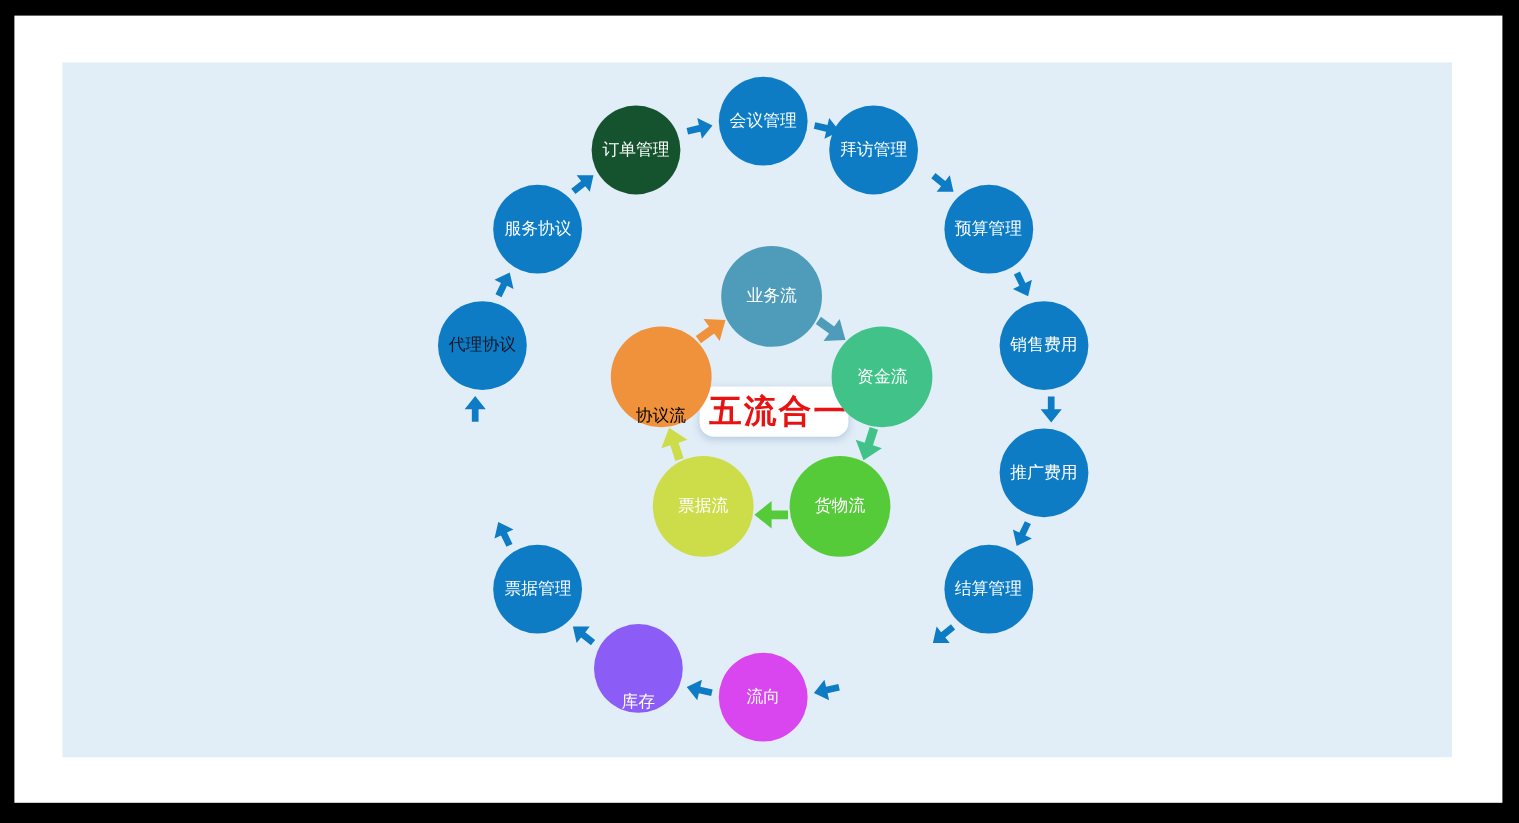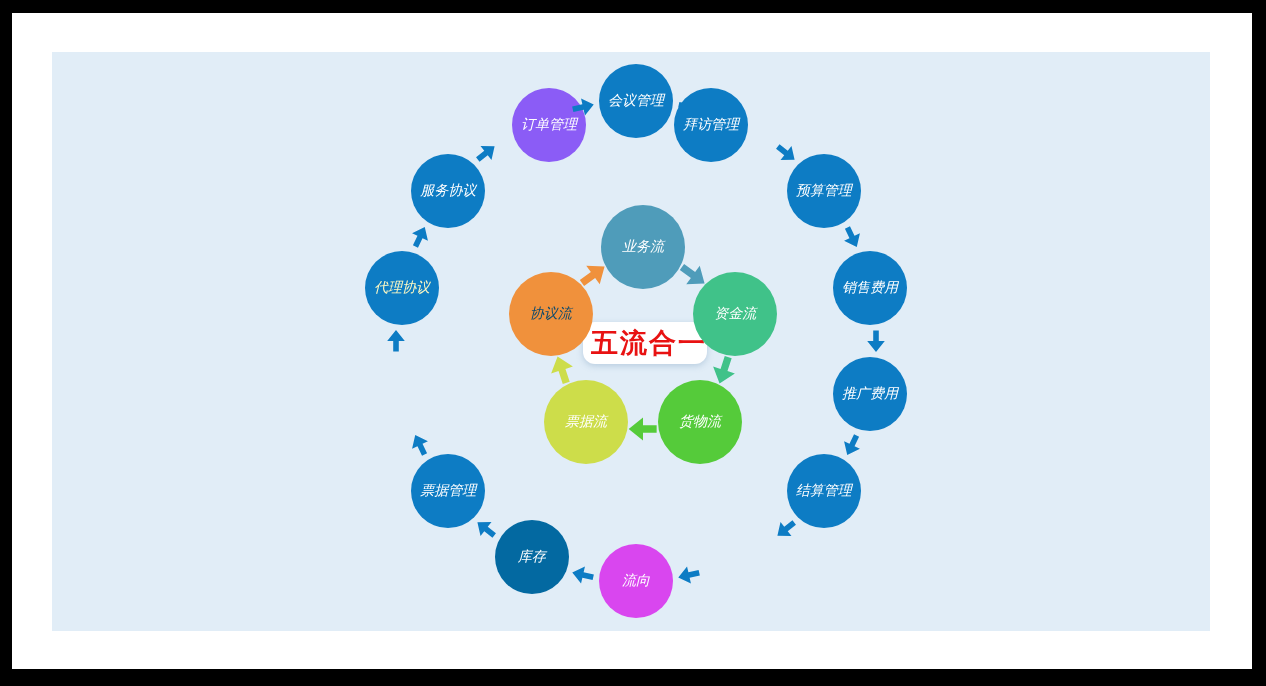--- a/index.html
+++ b/index.html
@@ -2,21 +2,21 @@
 <html><head>
 <meta charset="utf-8">
 <style>
   html,body{margin:0;padding:0;background:#000;}
   .stage{position:relative;width:1266px;height:686px;background:#000;overflow:hidden;
          font-family:"Liberation Sans","DejaVu Sans",sans-serif;}
   .page{position:absolute;left:12px;top:13px;width:1240px;height:656px;background:#fff;}
   .panel{position:absolute;left:40px;top:39px;width:1158px;height:579px;}
   .node{position:absolute;transform:translate(-50%,-50%);border-radius:50%;
         display:flex;align-items:center;justify-content:center;
-        color:#fff;white-space:nowrap;text-align:center;font-style:italic;}
+        color:#fff;white-space:nowrap;text-align:center;}
   .node.outer{width:74px;height:74px;font-size:14px;}
   .node.inner{width:84px;height:84px;font-size:14px;}
   .arrow{position:absolute;line-height:0;}
   .arrow svg{display:block;}
   .center-label{position:absolute;left:593px;top:291px;transform:translate(-50%,-50%);
         width:124px;height:42px;background:#fff;border-radius:12px;
         display:flex;align-items:center;justify-content:flex-end;
         box-shadow:0 2px 6px rgba(110,145,180,.35);}
   .center-label span{font-size:27px;font-weight:bold;letter-spacing:2px;}
 </style>
@@ -30,21 +30,21 @@
         <span style="color: rgb(232, 18, 18);">五流合一</span>
       </div>
     <div class="node outer" style="background: rgb(13, 124, 196); color: rgb(255, 255, 255); left: 584px; top: 49px;">
           <span>会议管理</span>
         </div>
         <div class="arrow" style="left: 637.405px; top: 55.0173px; transform: translate(-50%, -50%) rotate(12.8571deg);">
           <svg width="25" height="20" viewBox="0 0 24 20">
             <path d="M1.5 7.2 L12 7.2 L12 1.2 L23 10 L12 18.8 L12 12.8 L1.5 12.8 Z" fill="#0d7cc4"></path>
           </svg>
         </div>
-        <div class="node outer" style="background: rgb(13, 124, 196); color: rgb(255, 255, 255); left: 659px; top: 72.7675px;">
+        <div class="node outer" style="background: rgb(13, 124, 196); color: rgb(255, 255, 255); left: 676px; top: 72.7675px;">
           <span>拜访管理</span>
         </div>
         <div class="arrow" style="left: 733.638px; top: 101.36px; transform: translate(-50%, -50%) rotate(38.5714deg);">
           <svg width="25" height="20" viewBox="0 0 24 20">
             <path d="M1.5 7.2 L12 7.2 L12 1.2 L23 10 L12 18.8 L12 12.8 L1.5 12.8 Z" fill="#0d7cc4"></path>
           </svg>
         </div>
         <div class="node outer" style="background: rgb(13, 124, 196); color: rgb(255, 255, 255); left: 771.64px; top: 139.362px;">
           <span>预算管理</span>
         </div>
@@ -83,58 +83,58 @@
           </svg>
         </div>
         <div class="node outer" style="background: #d946ef; color: rgb(255, 255, 255); left: 584px; top: 529px;">
           <span>流向</span>
         </div>
         <div class="arrow" style="left: 530.595px; top: 522.983px; transform: translate(-50%, -50%) rotate(192.857deg);">
           <svg width="25" height="20" viewBox="0 0 24 20">
             <path d="M1.5 7.2 L12 7.2 L12 1.2 L23 10 L12 18.8 L12 12.8 L1.5 12.8 Z" fill="#0d7cc4"></path>
           </svg>
         </div>
-        <div class="node outer" style="background: #0369a1; color: rgb(255, 255, 255); left: 479.868px; top: 505.233px;">
+        <div class="node outer" style="background: #8b5cf6; color: rgb(255, 255, 255); left: 479.868px; top: 505.233px; align-items: flex-end;">
           <span>库存</span>
         </div>
         <div class="arrow" style="left: 434.362px; top: 476.64px; transform: translate(-50%, -50%) rotate(218.571deg);">
           <svg width="25" height="20" viewBox="0 0 24 20">
             <path d="M1.5 7.2 L12 7.2 L12 1.2 L23 10 L12 18.8 L12 12.8 L1.5 12.8 Z" fill="#0d7cc4"></path>
           </svg>
         </div>
         <div class="node outer" style="background: rgb(13, 124, 196); color: rgb(255, 255, 255); left: 396.36px; top: 438.638px;">
           <span>票据管理</span>
         </div>
         <div class="arrow" style="left: 367.767px; top: 393.132px; transform: translate(-50%, -50%) rotate(244.286deg);">
           <svg width="25" height="20" viewBox="0 0 24 20">
             <path d="M1.5 7.2 L12 7.2 L12 1.2 L23 10 L12 18.8 L12 12.8 L1.5 12.8 Z" fill="#0d7cc4"></path>
           </svg>
         </div>
         <div class="arrow" style="left: 344px; top: 289px; transform: translate(-50%, -50%) rotate(270deg);">
           <svg width="25" height="20" viewBox="0 0 24 20">
             <path d="M1.5 7.2 L12 7.2 L12 1.2 L23 10 L12 18.8 L12 12.8 L1.5 12.8 Z" fill="#0d7cc4"></path>
           </svg>
         </div>
-        <div class="node outer" style="background: rgb(13, 124, 196); color: #fef9c3; left: 350.017px; top: 235.595px;">
+        <div class="node outer" style="background: rgb(13, 124, 196); color: #0f172a; left: 350.017px; top: 235.595px;">
           <span>代理协议</span>
         </div>
         <div class="arrow" style="left: 367.767px; top: 184.868px; transform: translate(-50%, -50%) rotate(295.714deg);">
           <svg width="25" height="20" viewBox="0 0 24 20">
             <path d="M1.5 7.2 L12 7.2 L12 1.2 L23 10 L12 18.8 L12 12.8 L1.5 12.8 Z" fill="#0d7cc4"></path>
           </svg>
         </div>
         <div class="node outer" style="background: rgb(13, 124, 196); color: rgb(255, 255, 255); left: 396.36px; top: 139.362px;">
           <span>服务协议</span>
         </div>
         <div class="arrow" style="left: 434.362px; top: 101.36px; transform: translate(-50%, -50%) rotate(321.429deg);">
           <svg width="25" height="20" viewBox="0 0 24 20">
             <path d="M1.5 7.2 L12 7.2 L12 1.2 L23 10 L12 18.8 L12 12.8 L1.5 12.8 Z" fill="#0d7cc4"></path>
           </svg>
         </div>
-        <div class="node outer" style="background: #8b5cf6; color: rgb(255, 255, 255); left: 497px; top: 72.7675px;">
+        <div class="node outer" style="background: #14532d; color: rgb(255, 255, 255); left: 478px; top: 72.7675px;">
           <span>订单管理</span>
         </div>
         <div class="arrow" style="left: 530.595px; top: 55.0173px; transform: translate(-50%, -50%) rotate(347.143deg);">
           <svg width="25" height="20" viewBox="0 0 24 20">
             <path d="M1.5 7.2 L12 7.2 L12 1.2 L23 10 L12 18.8 L12 12.8 L1.5 12.8 Z" fill="#0d7cc4"></path>
           </svg>
         </div>
         <div class="node inner" style="background: rgb(79, 156, 186); color: rgb(255, 255, 255); left: 591px; top: 195px;">
           <span>业务流</span>
         </div>
@@ -160,21 +160,21 @@
           </svg>
         </div>
         <div class="node inner" style="background: rgb(205, 221, 74); color: rgb(255, 255, 255); left: 533.985px; top: 370.475px;">
           <span>票据流</span>
         </div>
         <div class="arrow" style="left: 510.16px; top: 318.266px; transform: translate(-50%, -50%) rotate(252deg);">
           <svg width="32" height="26" viewBox="0 0 24 20">
             <path d="M1.5 7.2 L12 7.2 L12 1.2 L23 10 L12 18.8 L12 12.8 L1.5 12.8 Z" fill="#cddd4a"></path>
           </svg>
         </div>
-        <div class="node inner" style="background: rgb(240, 145, 60); color: #0c4a6e; left: 498.748px; top: 262.025px;">
+        <div class="node inner" style="background: rgb(240, 145, 60); color: #000000; left: 498.748px; top: 262.025px; align-items: flex-end;">
           <span>协议流</span>
         </div>
         <div class="arrow" style="left: 541.038px; top: 223.234px; transform: translate(-50%, -50%) rotate(324deg);">
           <svg width="32" height="26" viewBox="0 0 24 20">
             <path d="M1.5 7.2 L12 7.2 L12 1.2 L23 10 L12 18.8 L12 12.8 L1.5 12.8 Z" fill="#f0913c"></path>
           </svg>
         </div>
       </div>
   </div>
 </div>

